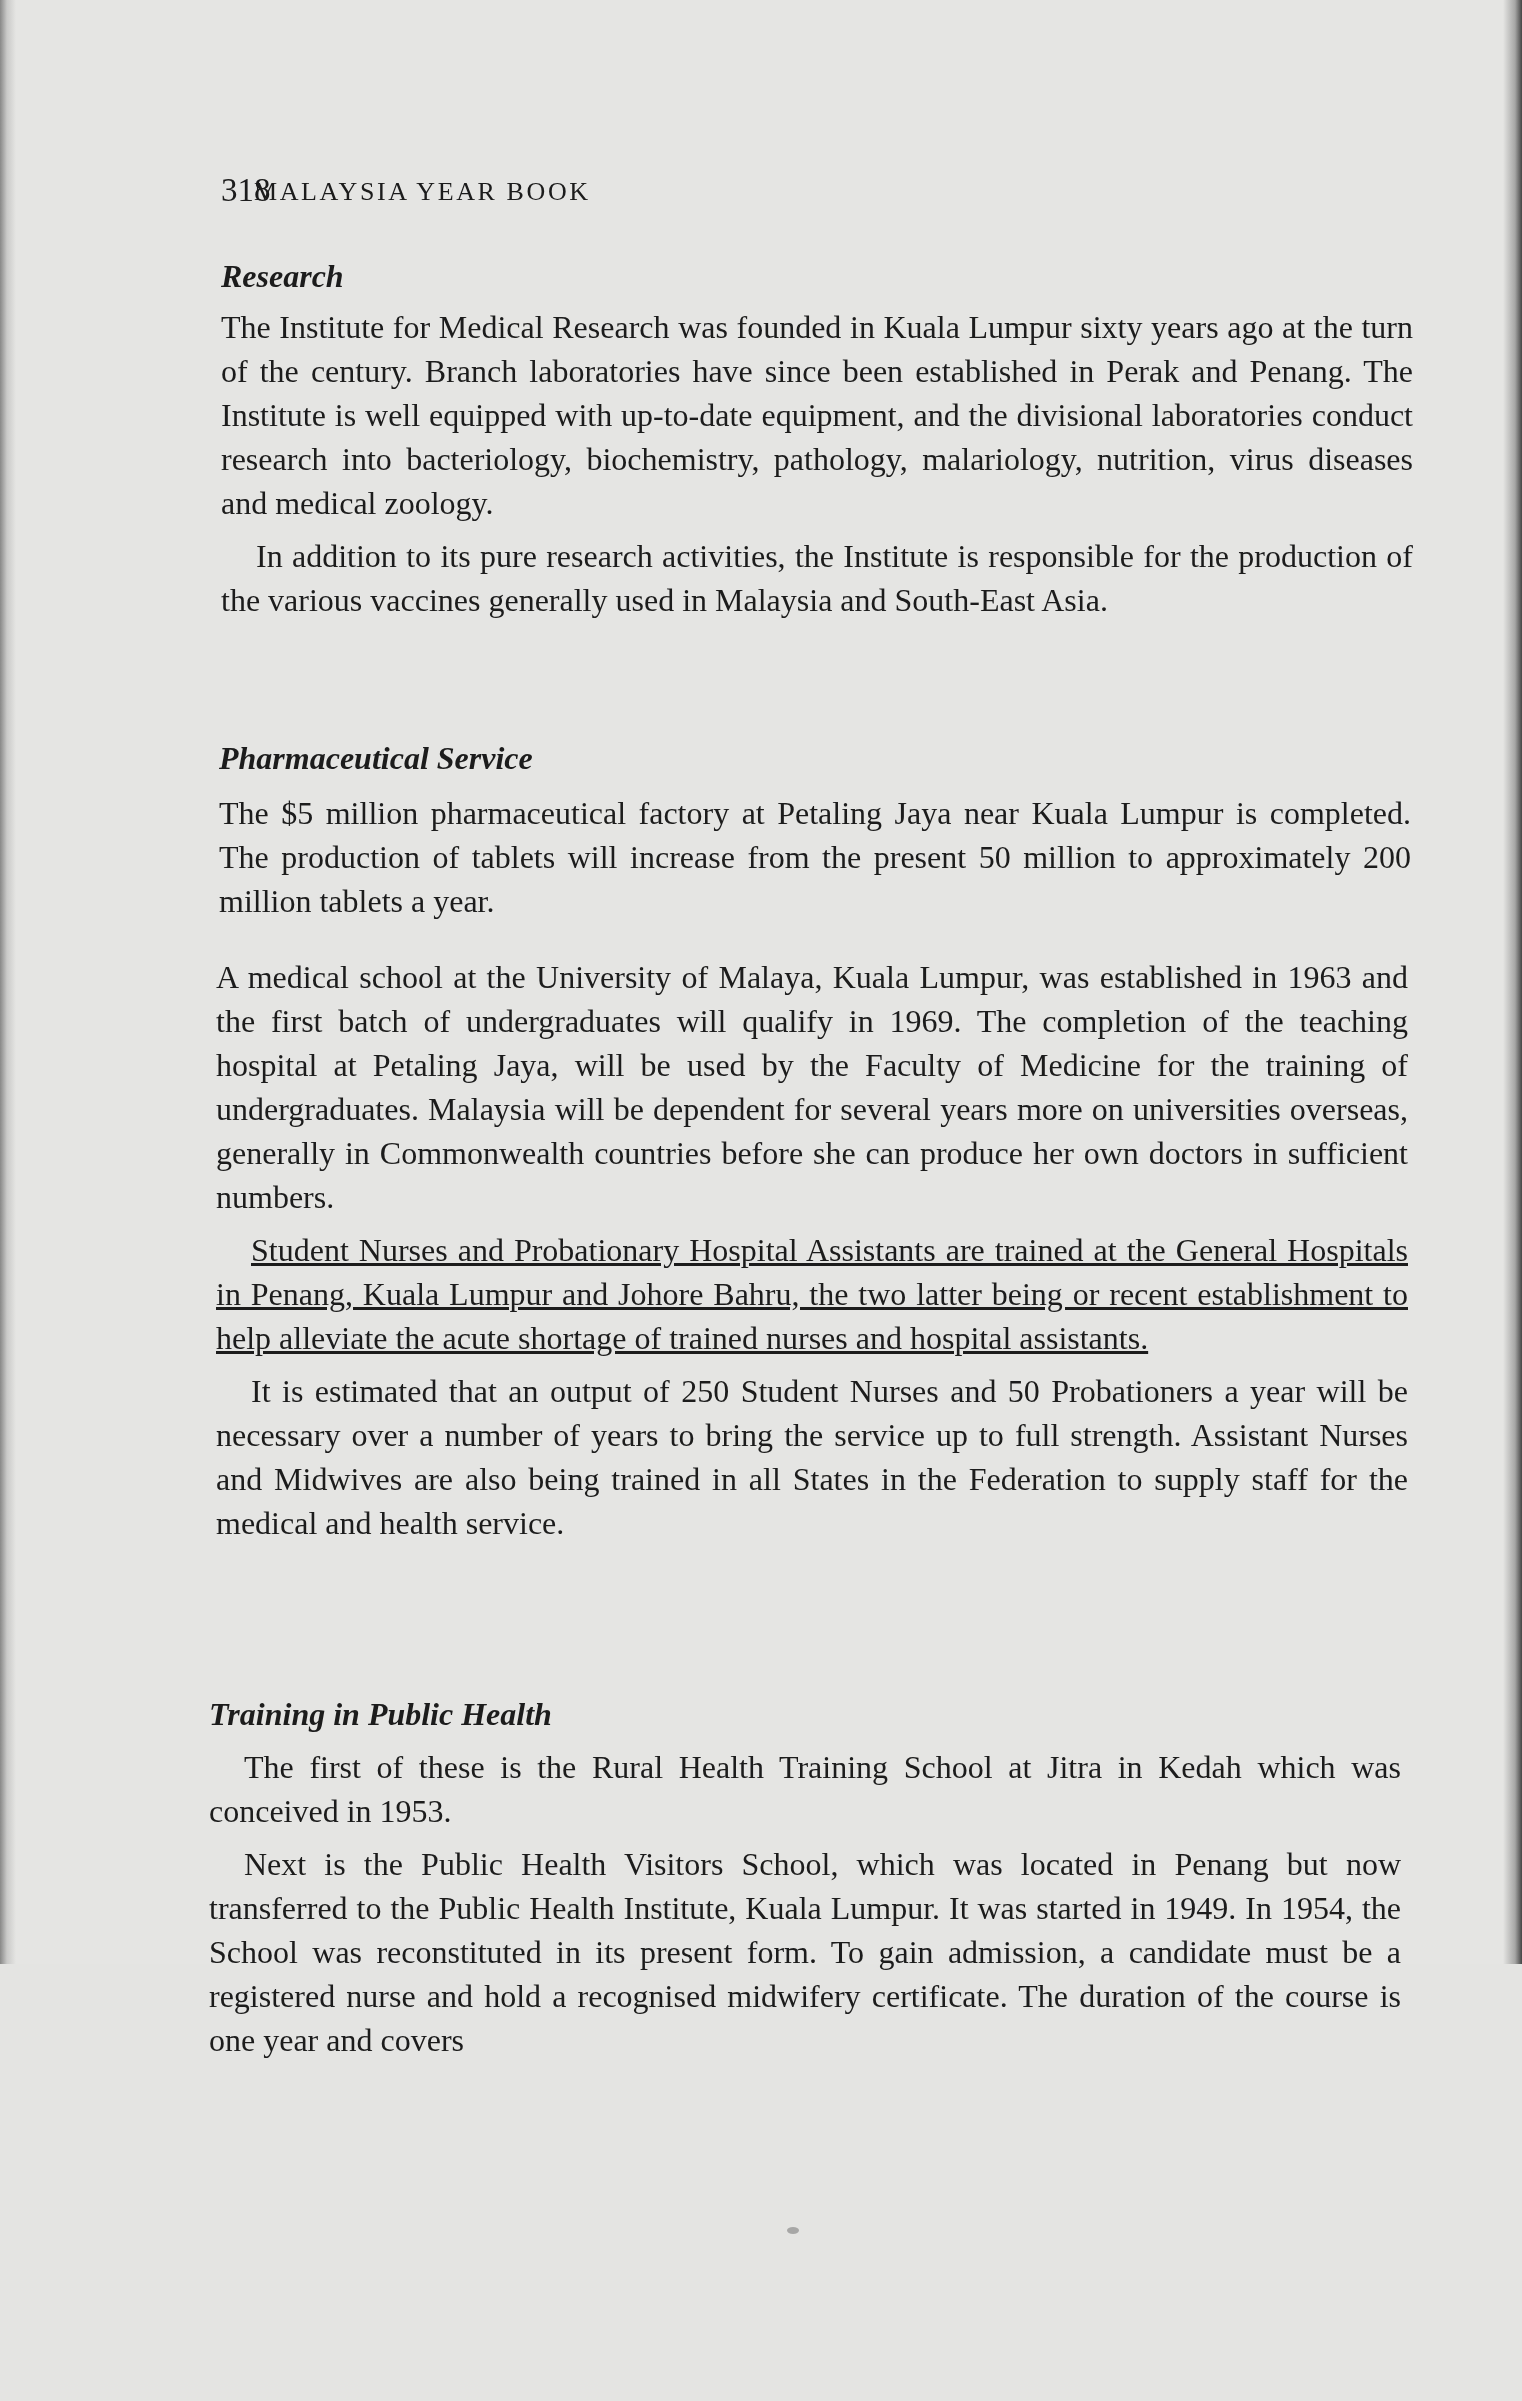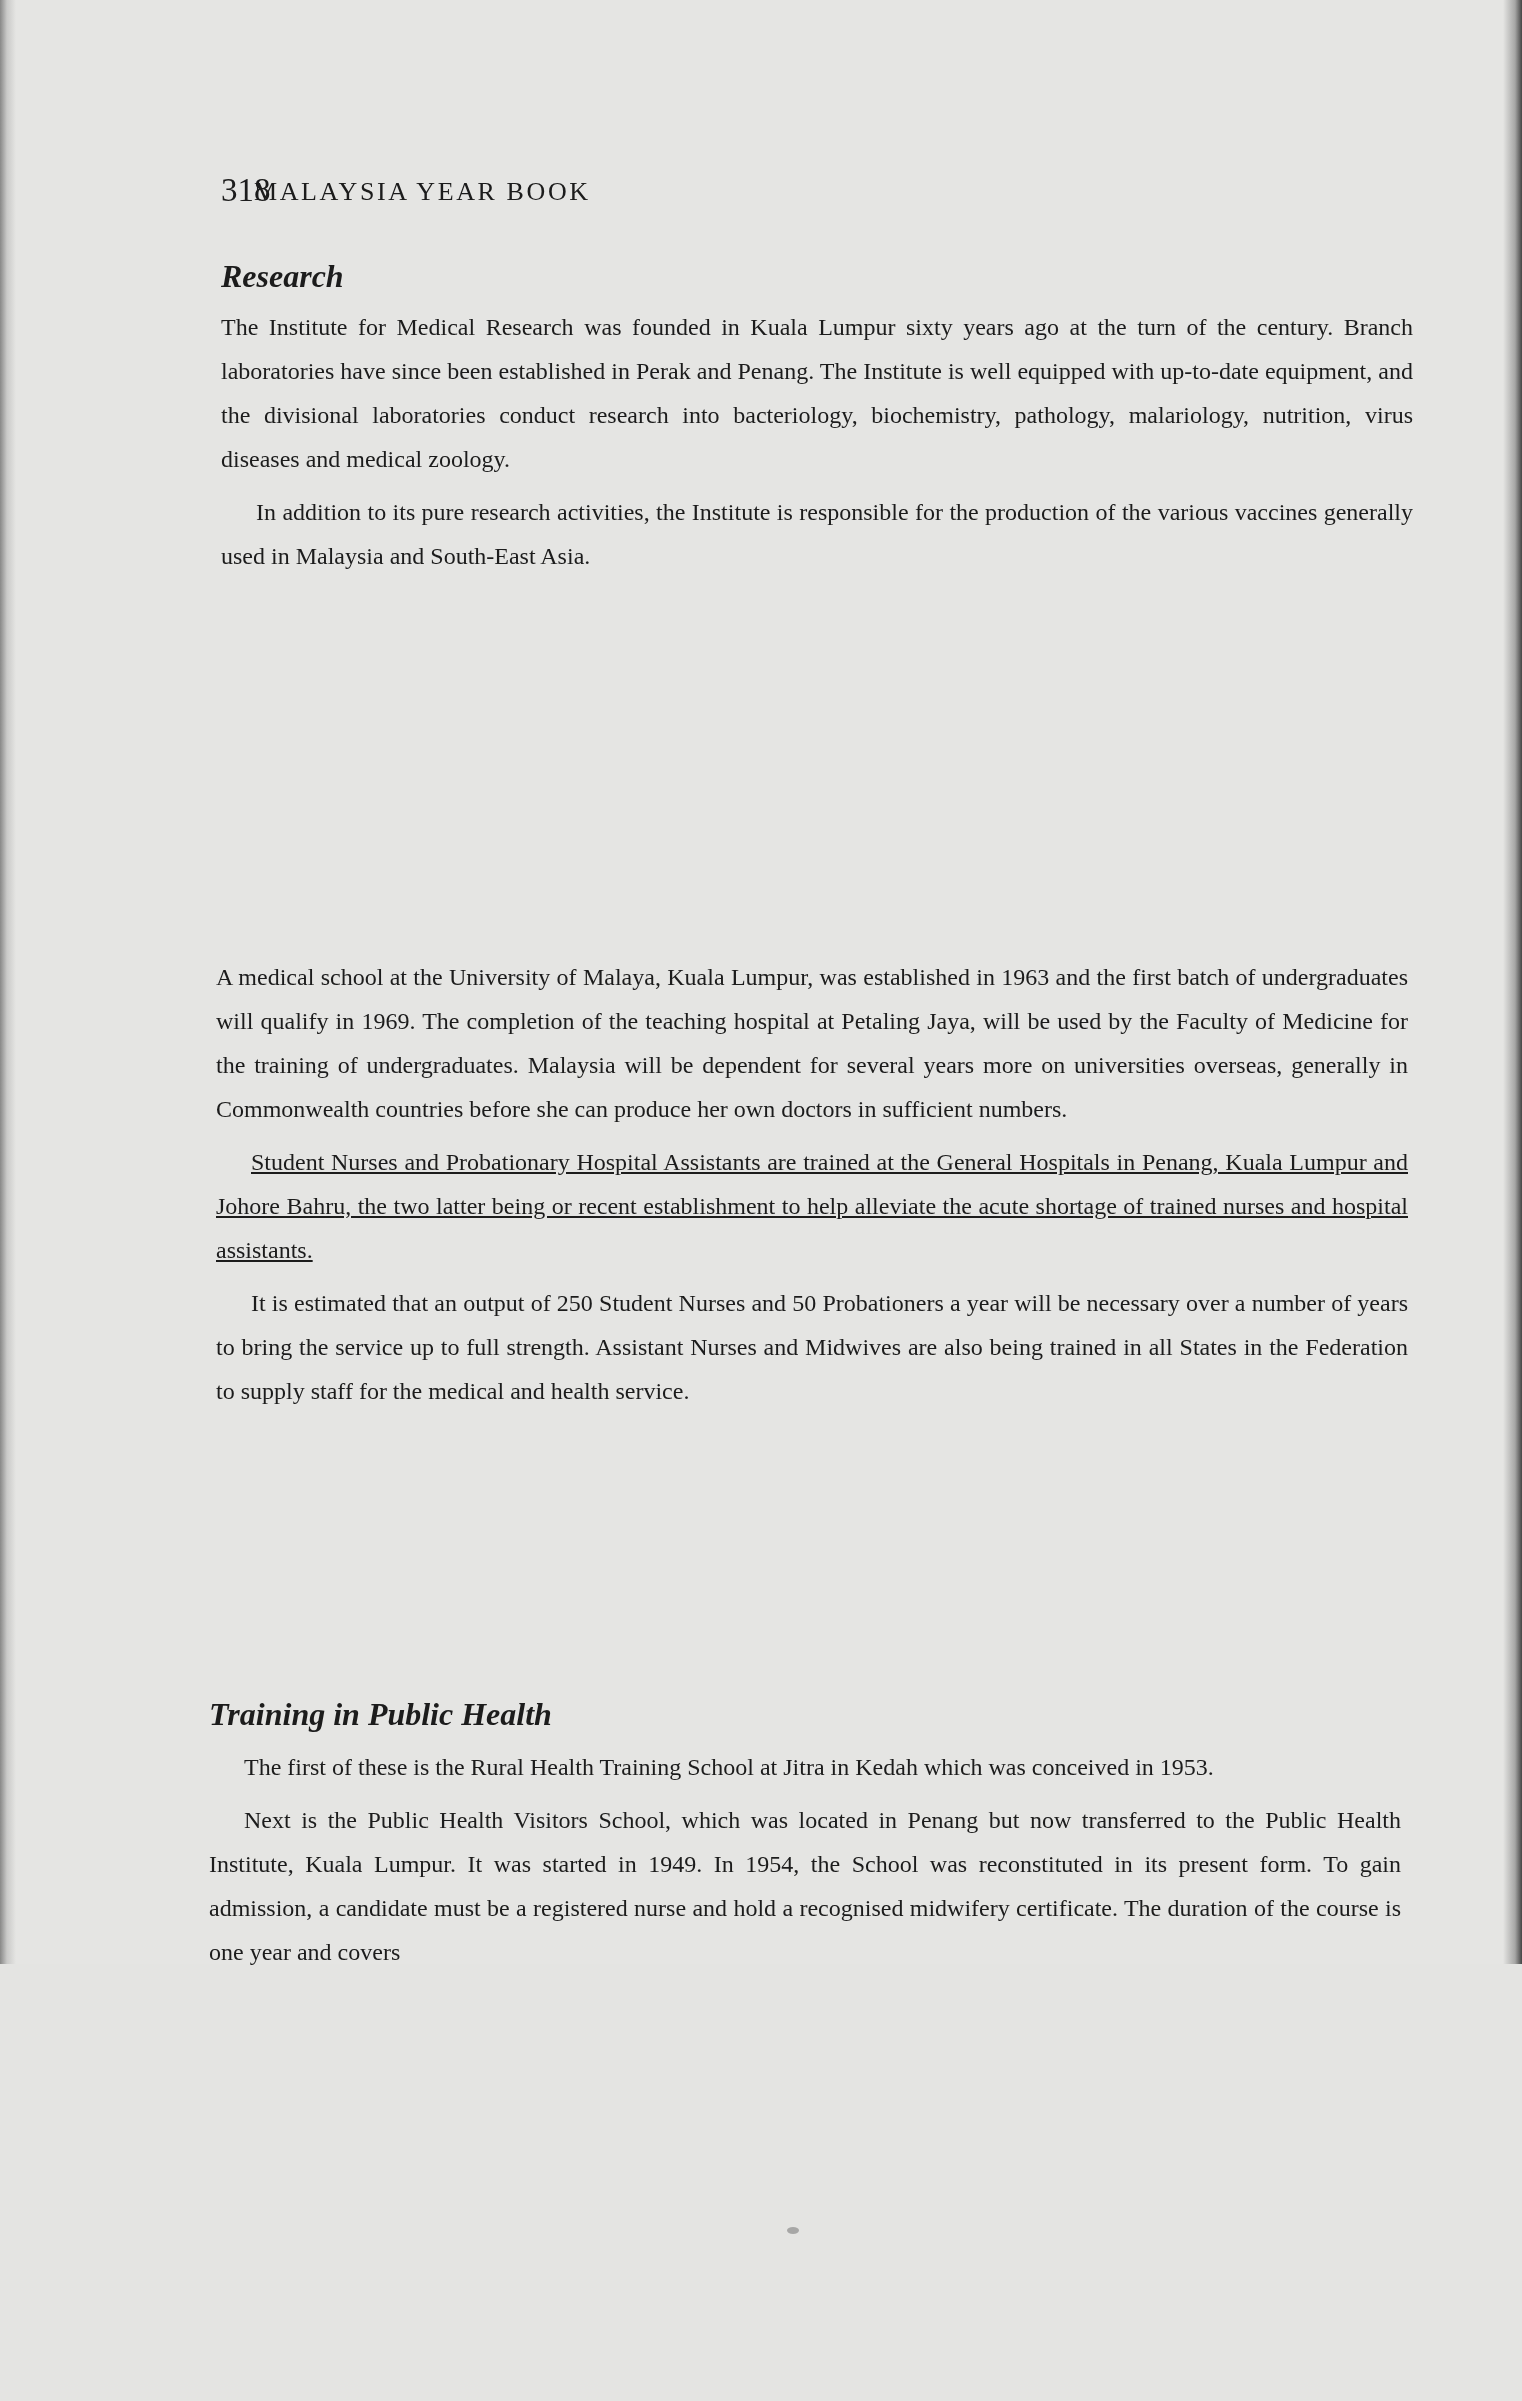--- a/index.html
+++ b/index.html
@@ -53,21 +53,21 @@
     position: absolute;
     width: 1192px;
   }
   .heading {
     font-style: italic;
     font-size: 32px;
     line-height: 44px;
     margin: 0;
   }
   .para {
-    font-size: 24px;
+    font-size: 32px;
     line-height: 44px;
     text-align: justify;
     margin: 0;
     hyphens: manual;
   }
   .para.indent { text-indent: 35px; }
   .speck {
     position: absolute;
     left: 787px;
     top: 2227px;
@@ -87,20 +87,24 @@
     <span class="page-number">318</span>
     <span class="book-title">MALAYSIA YEAR BOOK</span>
   </div>
 
   <div class="block" style="left:221px; top:254px;">
     <h2 class="heading">Research</h2>
     <p class="para" style="margin-top:7px;">The Institute for Medical Research was founded in Kuala Lumpur sixty years ago at the turn of the century. Branch laboratories have since been established in Perak and Penang. The Institute is well equipped with up-to-date equipment, and the divisional laboratories conduct research into bacteriology, biochemistry, pathology, malariology, nutrition, virus diseases and medical zoology.</p>
     <p class="para indent" style="margin-top:8.8px;">In addition to its pure research activities, the Institute is responsible for the production of the various vaccines generally used in Malaysia and South-East Asia.</p>
   </div>
 
+  <div class="block" style="left:219px; top:736px;">
+    <h2 class="heading">Pharmaceutical Service</h2>
+    <p class="para" style="margin-top:10.5px;">The $5 million pharmaceutical factory at Petaling Jaya near Kuala Lumpur is completed. The production of tablets will increase from the present 50 million to approximately 200 million tablets a year.</p>
+  </div>
 
   <div class="block" style="left:216px; top:950px;">
     <p class="para" style="margin-top:5.3px;">A medical school at the University of Malaya, Kuala Lumpur, was established in 1963 and the first batch of undergraduates will qualify in 1969. The completion of the teaching hospital at Petaling Jaya, will be used by the Faculty of Medicine for the training of undergraduates. Malaysia will be dependent for several years more on universities overseas, generally in Commonwealth countries before she can produce her own doctors in suffi­cient numbers.</p>
     <p class="para indent" style="margin-top:8.8px;text-decoration:underline;">Student Nurses and Probationary Hospital Assistants are trained at the General Hospitals in Penang, Kuala Lumpur and Johore Bahru, the two latter being or recent establishment to help alleviate the acute shortage of trained nurses and hospital assistants.</p>
     <p class="para indent" style="margin-top:8.8px;">It is estimated that an output of 250 Student Nurses and 50 Probationers a year will be necessary over a number of years to bring the service up to full strength. Assistant Nurses and Midwives are also being trained in all States in the Federation to supply staff for the medical and health service.</p>
   </div>
 
   <div class="block" style="left:209px; top:1692px;">
     <h2 class="heading">Training in Public Health</h2>
     <p class="para indent" style="margin-top:8.8px;">The first of these is the Rural Health Training School at Jitra in Kedah which was conceived in 1953.</p>

